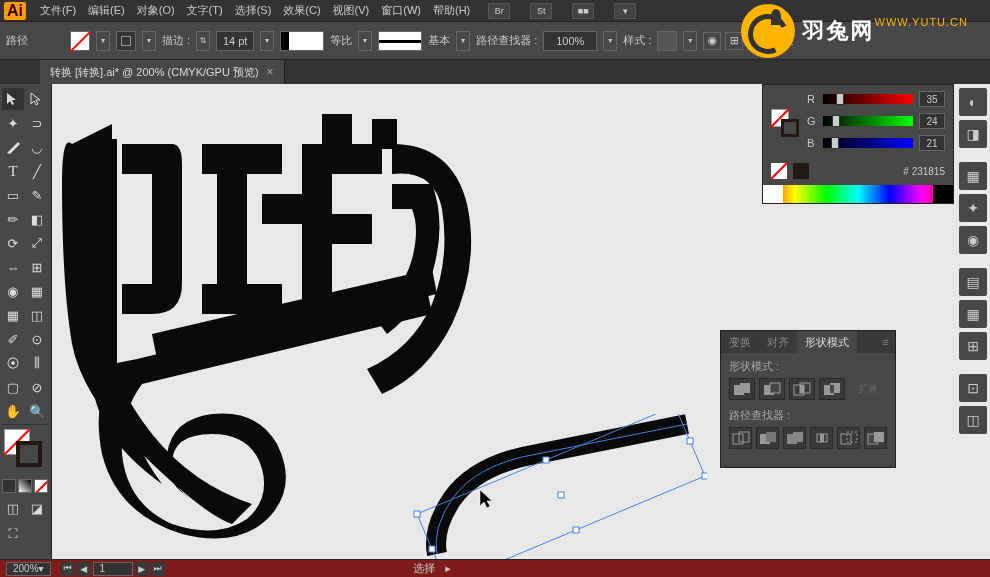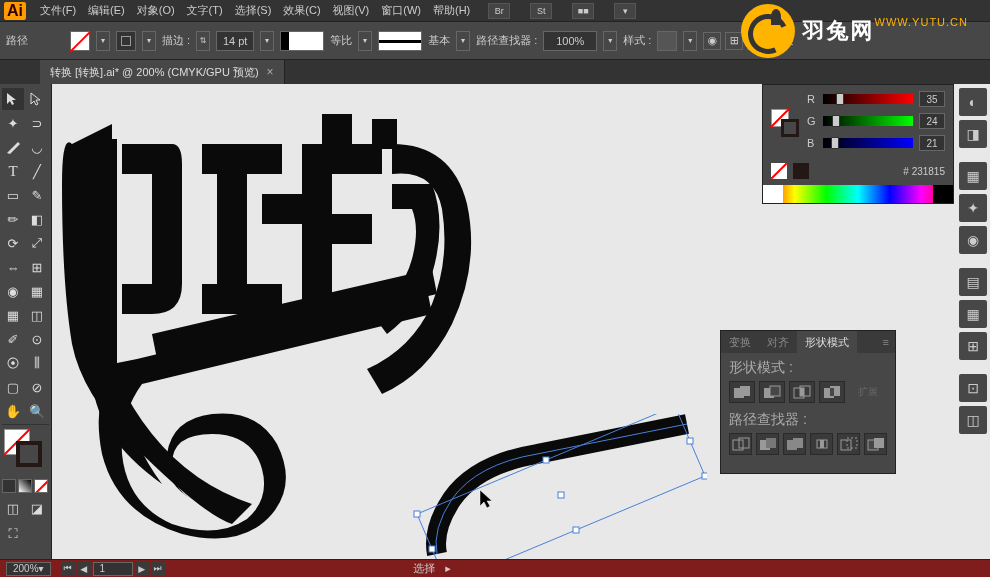--- a/index.html
+++ b/index.html
@@ -96,21 +96,21 @@
 .spectrum-left { position:absolute; left:0; top:0; bottom:0; width:20px; background:#fff; }
 .spectrum-right { position:absolute; right:0; top:0; bottom:0; width:20px; background:#000; }
 
 
 .pathfinder-panel { position: absolute; right: 94px; top: 330px; width: 176px; background: #474747; border: 1px solid #222; }
 .pf-tabs { display: flex; background: #3a3a3a; height: 22px; align-items: center; }
 .pf-tab { padding: 0 8px; color: #888; font-size: 11px; height: 100%; display:flex; align-items:center; }
 .pf-tab.active { background: #474747; color: #ddd; }
 .pf-tab-menu { margin-left:auto; padding: 0 6px; color:#888; }
 .pf-body { padding: 6px 8px 10px 8px; }
-.pf-label { color: #aaa; font-size: 14px; margin-bottom: 4px; }
+.pf-label { color: #aaa; font-size: 11px; margin-bottom: 4px; }
 .pf-row { display: flex; gap: 4px; margin-bottom: 8px; align-items:center; }
 .pf-btn { width: 26px; height: 22px; background: #3a3a3a; border: 1px solid #2a2a2a; display: flex; align-items: center; justify-content: center; }
 .pf-expand { flex:1; color:#666; text-align:center; font-size:10px; }
 
 
 .watermark { position: absolute; right: 22px; top: 4px; display: flex; align-items: center; gap: 8px; z-index: 100; }
 .wm-icon { width: 54px; height: 54px; background: #ffb400; border-radius: 50%; position: relative; }
 .wm-icon::before { content:''; position:absolute; width:30px; height:30px; border: 5px solid #333; border-radius:50%; top:10px; left:7px; border-right-color:transparent; transform:rotate(20deg); }
 .wm-icon::after { content:''; position:absolute; width:10px; height:16px; background:#333; top:5px; left:30px; border-radius:50% 50% 0 0; }
 .wm-text { display: flex; flex-direction: row; }

